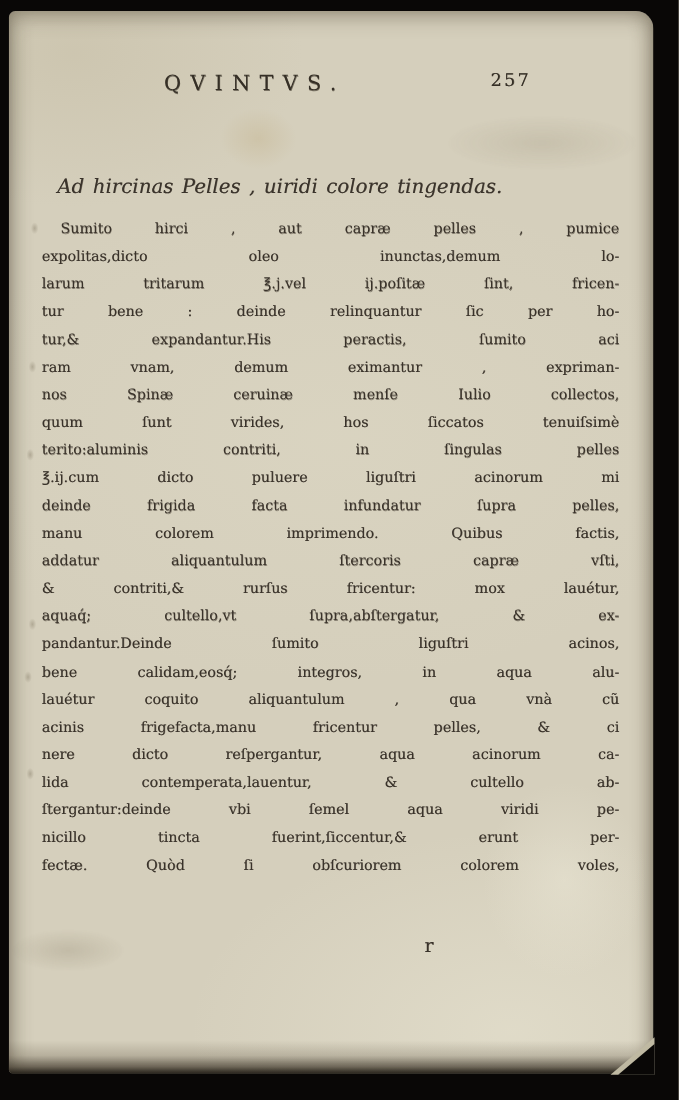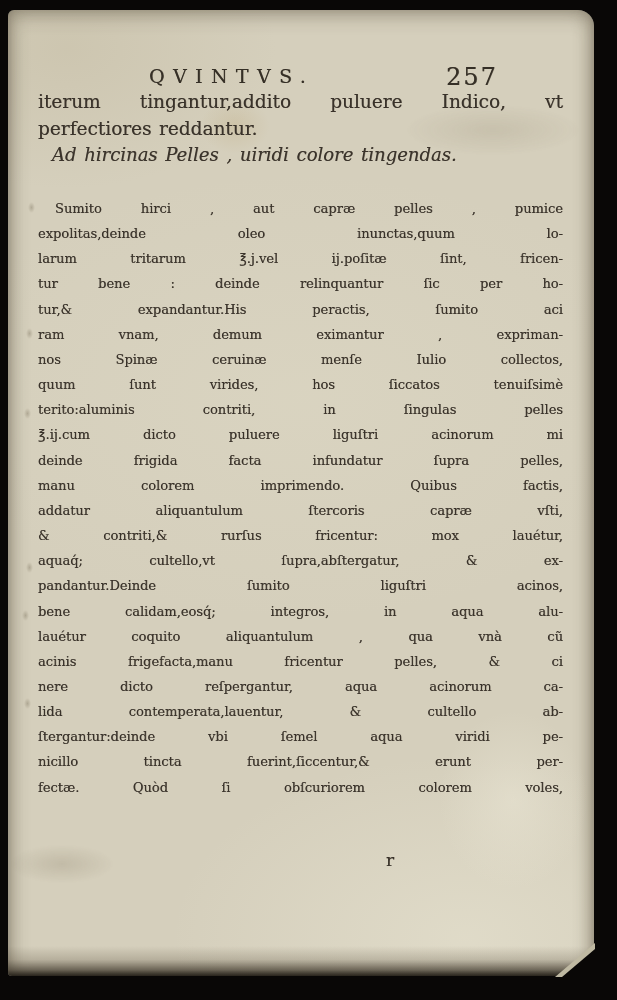--- a/index.html
+++ b/index.html
@@ -56,34 +56,34 @@
     background:radial-gradient(ellipse, rgba(95,84,62,0.30) 0%, rgba(95,84,62,0) 70%);}
 
   .running-title{
     position:absolute;left:141px;top:55px;
     font-size:19px;letter-spacing:0.44em;
     color:#352f26;white-space:nowrap;
     text-shadow:0.4px 0.4px 0.5px rgba(45,38,28,0.55);
   }
   .page-number{
     position:absolute;left:438px;top:53px;
-    font-size:24px;letter-spacing:2px;color:#352f26;
+    font-size:16px;letter-spacing:2px;color:#352f26;
     text-shadow:0.4px 0.4px 0.5px rgba(45,38,28,0.55);
   }
   .textcol{
     position:absolute;left:30px;width:525px;
     font-size:18.5px;color:#39322a;
     text-shadow:0.35px 0.35px 0.45px rgba(50,42,31,0.5);
     word-spacing:1.5px;
   }
   .intro{top:79px;line-height:26.5px;}
   .line{display:block;text-align:justify;text-align-last:justify;}
   .line.short{text-align:left;text-align-last:left;}
   .heading{
-    position:absolute;left:44px;top:134px;
+    position:absolute;left:44px;top:149px;
     font-style:italic;font-size:18px;color:#3a332b;
     word-spacing:2px;white-space:nowrap;
     text-shadow:0.35px 0.35px 0.45px rgba(50,42,31,0.5);
   }
   .bodytext{top:186px;line-height:25.15px;font-size:13px;}
   .line.indent{text-indent:17px;}
   .signature{
     position:absolute;left:378px;top:840px;
     font-size:17px;color:#39322a;
     text-shadow:0.35px 0.35px 0.45px rgba(50,42,31,0.5);
@@ -101,30 +101,26 @@
   <div class="speck" style="left:20px;top:192px;"></div>
   <div class="speck" style="left:18px;top:318px;"></div>
   <div class="speck" style="left:16px;top:398px;"></div>
   <div class="speck" style="left:18px;top:552px;"></div>
   <div class="speck" style="left:14px;top:600px;"></div>
   <div class="speck" style="left:16px;top:688px;"></div>
 
   <div class="running-title">QVINTVS.</div>
   <div class="page-number">257</div>
 
-  <div class="textcol intro">
-    <span class="line">iterum tingantur,addito puluere Indico, vt</span>
-    <span class="line short">perfectiores reddantur.</span>
-  </div>
 
   <div class="heading">Ad hircinas Pelles , uiridi colore tingendas.</div>
 
   <div class="textcol bodytext">
     <span class="line indent">Sumito hirci , aut capræ pelles , pumice</span>
-    <span class="line">expolitas,deinde oleo inunctas,quum lo-</span>
+    <span class="line">expolitas,dicto oleo inunctas,demum lo-</span>
     <span class="line">larum tritarum ℥.j.vel ij.poſitæ ſint, fricen-</span>
     <span class="line">tur bene : deinde relinquantur ſic per ho-</span>
     <span class="line">tur,&amp; expandantur.His peractis, ſumito aci</span>
     <span class="line">ram vnam, demum eximantur , expriman-</span>
     <span class="line">nos Spinæ ceruinæ menſe Iulio collectos,</span>
     <span class="line">quum ſunt virides, hos ſiccatos tenuiſsimè</span>
     <span class="line">terito:aluminis contriti, in ſingulas pelles</span>
     <span class="line">℥.ij.cum dicto puluere liguſtri acinorum mi</span>
     <span class="line">deinde frigida facta infundatur ſupra pelles,</span>
     <span class="line">manu colorem imprimendo. Quibus factis,</span>

